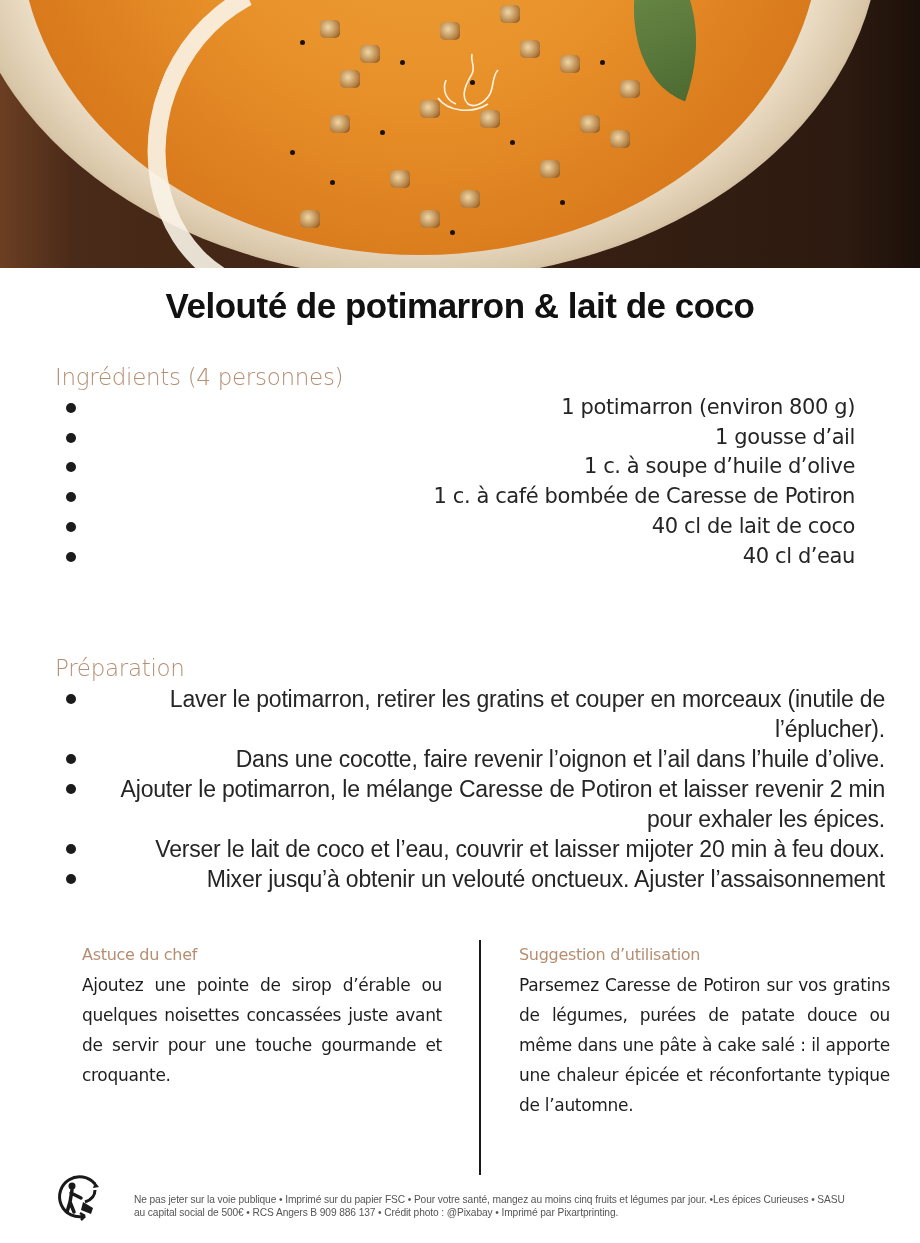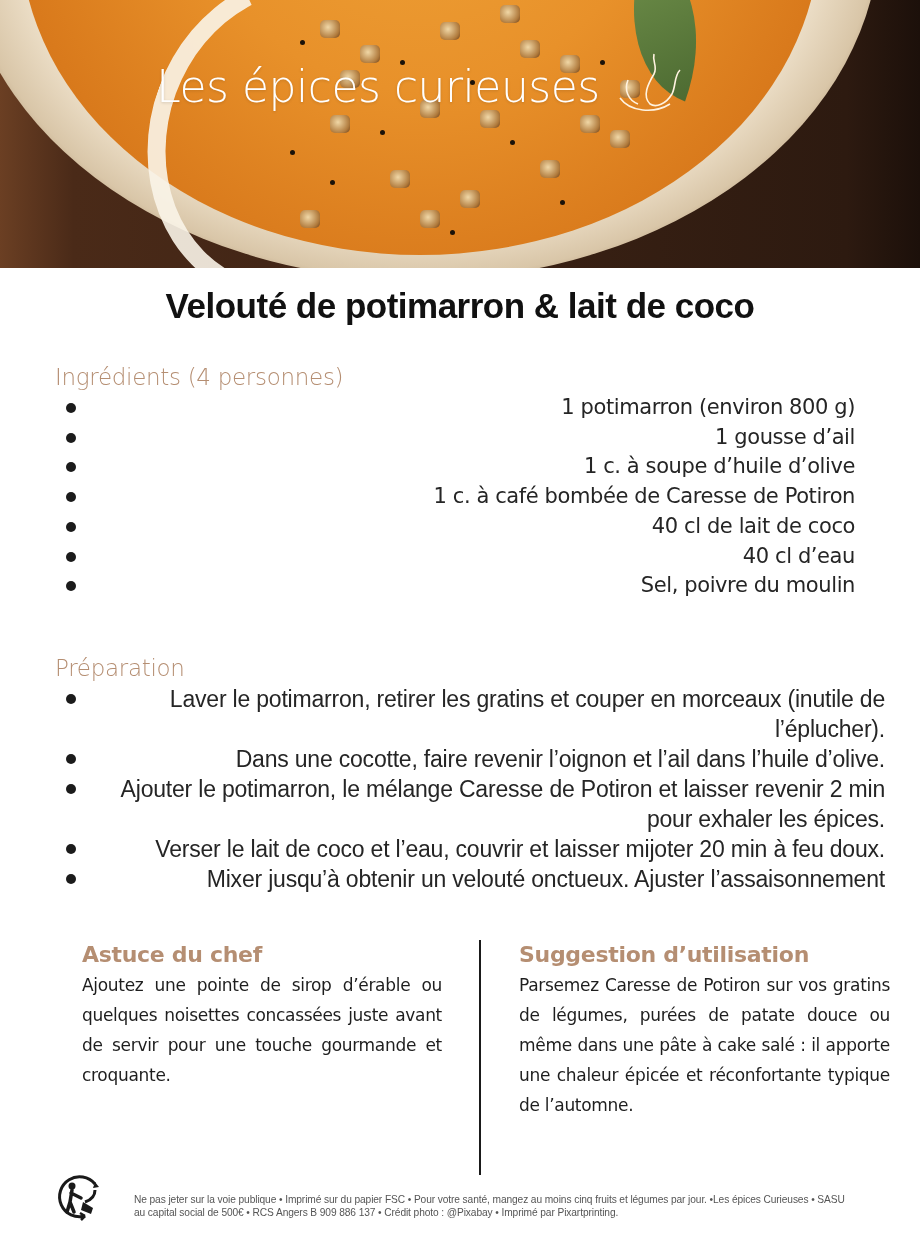--- a/index.html
+++ b/index.html
@@ -49,21 +49,21 @@
   ul.list { position: absolute; margin: 0; padding: 0; list-style: none; }
   ul.list li { position: relative; padding-left: 44px; font-family: "DejaVu Sans", sans-serif; color: #252525; text-align: right; }
   ul.list li::before { content: ""; position: absolute; left: 11px; width: 10px; height: 10px; border-radius: 50%; background: #1b1b1b; }
   .ingr { left: 55px; top: 393px; width: 800px; }
   .ingr li { font-size: 21px; line-height: 29.7px; letter-spacing: -0.4px; }
   .ingr li::before { top: 10px; }
   .prep { left: 55px; top: 684px; width: 830px; }
   .prep li { font-family: "Liberation Sans", sans-serif !important; font-size: 23px; line-height: 30px; letter-spacing: -0.2px; }
   .prep li::before { top: 10px; }
   .box { position: absolute; font-family: "DejaVu Sans", sans-serif; }
-  .box h3 { margin: 0; font-size: 22px; font-weight: 700; color: #b58e72; line-height: 30px; letter-spacing: -0.3px; }
+  .box h3 { margin: 0; font-size: 16px; font-weight: 400; color: #b58e72; line-height: 30px; letter-spacing: -0.3px; }
   .box p { margin: 0; font-size: 17px; line-height: 30px; color: #1e1e1e; text-align: justify; letter-spacing: -0.3px; }
   .tip { left: 82px; top: 940px; width: 360px; }
   .sugg { left: 519px; top: 940px; width: 371px; }
   .divider { position: absolute; left: 479px; top: 940px; width: 2px; height: 235px; background: #1a1a1a; }
   .footer-icon { position: absolute; left: 55px; top: 1172px; width: 50px; height: 50px; }
   .footer-text {
     position: absolute; left: 134px; top: 1193px; width: 780px; font-size: 10.2px; line-height: 13px;
     color: #555; font-family: "Liberation Sans", sans-serif; letter-spacing: -0.1px;
   }
 </style>
@@ -102,41 +102,40 @@
       <div class="pep" style="left:380px;top:130px"></div>
     <div class="pep" style="left:510px;top:140px"></div>
       <div class="pep" style="left:330px;top:180px"></div>
     <div class="pep" style="left:450px;top:230px"></div>
       <div class="pep" style="left:560px;top:200px"></div>
     <div class="pep" style="left:600px;top:60px"></div>
       <div class="pep" style="left:290px;top:150px"></div>
   </div>
 
   <div class="brand">
-    <span class="txt">Les épices curieuses</span><span class="chili">
+    <span class="chili">
       <svg width="70" height="65" viewBox="0 0 70 65" fill="none" stroke="#fff3e0" stroke-width="1.6">
         <path d="M40 2 C38 10, 44 14, 40 22 C34 32, 28 44, 36 52 C42 56, 52 52, 58 42 C62 34, 60 24, 66 18"></path>
         <path d="M6 46 C16 60, 40 62, 56 52"></path>
         <path d="M14 28 C10 38, 14 48, 24 52"></path>
       </svg>
     </span>
   </div>
 </div>
 
 <div class="title">Velouté de potimarron &amp; lait de coco</div>
 
 <div class="section-h" style="top:364px">Ingrédients (4 personnes)</div>
 <ul class="list ingr">
   <li>1 potimarron (environ 800 g)</li>
   <li>1 gousse d’ail</li>
   <li>1 c. à soupe d’huile d’olive</li>
   <li>1 c. à café bombée de Caresse de Potiron</li>
   <li>40 cl de lait de coco</li>
   <li>40 cl d’eau</li>
-  <li>Sel, poivre du moulin</li>
 </ul>
 
 <div class="section-h" style="top:655px">Préparation</div>
 <ul class="list prep">
   <li>Laver le potimarron, retirer les gratins et couper en morceaux (inutile de l’éplucher).</li>
   <li>Dans une cocotte, faire revenir l’oignon et l’ail dans l’huile d’olive.</li>
   <li>Ajouter le potimarron, le mélange Caresse de Potiron et laisser revenir 2 min pour exhaler les épices.</li>
   <li>Verser le lait de coco et l’eau, couvrir et laisser mijoter 20 min à feu doux.</li>
   <li>Mixer jusqu’à obtenir un velouté onctueux. Ajuster l’assaisonnement</li>
 </ul>

